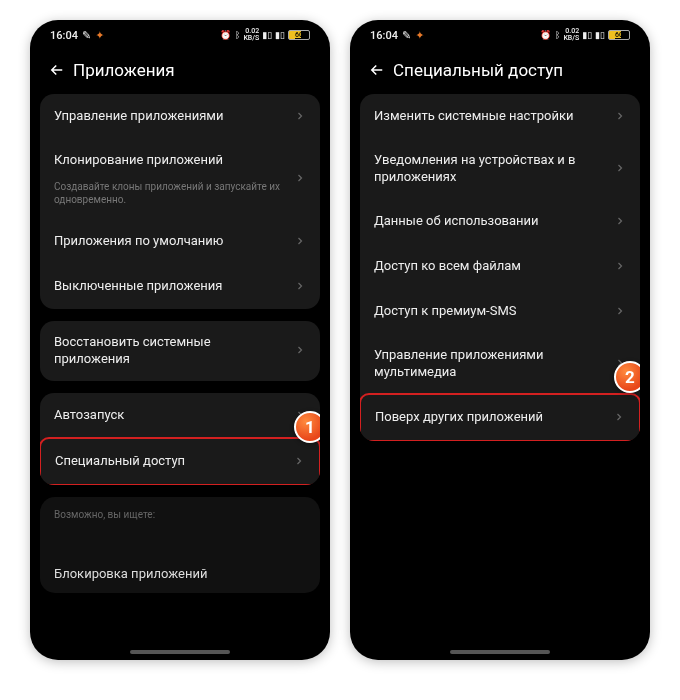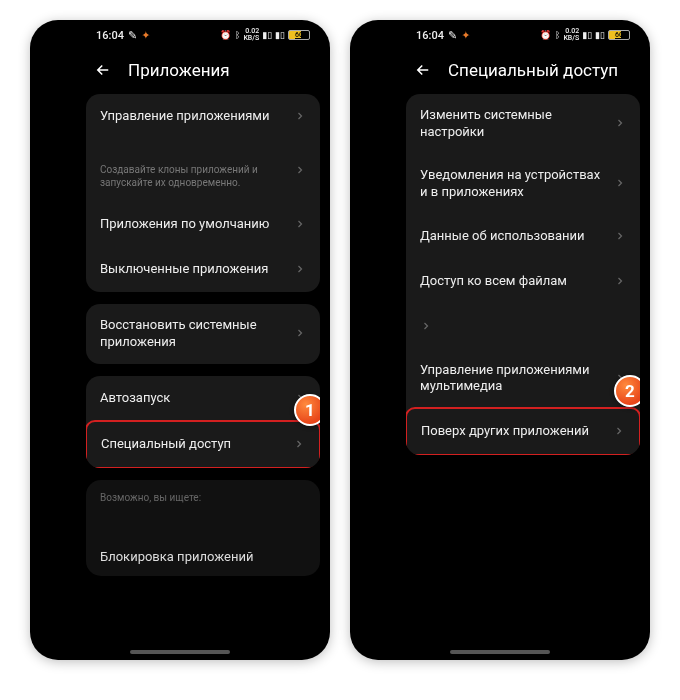--- a/index.html
+++ b/index.html
@@ -17,21 +17,20 @@
       width: 342px;
       height: 640px;
       background: #000;
       border-radius: 28px;
       box-shadow: 0 2px 12px rgba(0,0,0,0.25);
       overflow: hidden;
       position: relative;
       color: #fff;
       display: flex;
       flex-direction: column;
-      padding-left: 46px;
     }
     .status-bar {
       height: 30px;
       display: flex;
       justify-content: space-between;
       align-items: center;
       padding: 0 20px;
       font-size: 11px;
       font-weight: 500;
       color: #eee;
@@ -43,21 +42,21 @@
       display: inline-flex; align-items: center; gap: 1px;
     }
     .batt-body {
       width: 22px; height: 10px; border: 1px solid #aaa; border-radius: 2px;
       position: relative; display: flex; align-items: center; justify-content: center;
       font-size: 7px; color: #000; background: linear-gradient(to right, #f0c020 60%, transparent 60%); text-decoration: underline;
     }
     .header {
       display: flex;
       align-items: center;
-      gap: 16px;
+      gap: 7px;
       padding: 10px 18px 14px;
     }
     .back-arrow {
       width: 18px; height: 18px;
       display: flex; align-items: center; justify-content: center;
     }
     .header-title {
       font-size: 17px;
       font-weight: 400;
     }
@@ -179,20 +178,21 @@
       <div class="row">
         <div class="row-text">
             <div class="row-label">Управление приложениями</div>
           </div>
         <span class="chevron"><svg viewBox="0 0 24 24" width="12" height="12" fill="none" stroke="#666" stroke-width="2.5">
               <path d="M9 18l6-6-6-6"></path>
             </svg></span>
       </div>
       <div class="row">
         <div class="row-text">
+          <div class="row-label">Клонирование приложений</div>
           <div class="row-sub">Создавайте клоны приложений и запускайте их одновременно.</div>
         </div>
         <span class="chevron"><svg viewBox="0 0 24 24" width="12" height="12" fill="none" stroke="#666" stroke-width="2.5">
               <path d="M9 18l6-6-6-6"></path>
             </svg></span>
       </div>
       <div class="row">
         <div class="row-text">
             <div class="row-label">Приложения по умолчанию</div>
           </div>
@@ -306,20 +306,23 @@
       </div>
       <div class="row">
         <div class="row-text">
             <div class="row-label">Доступ ко всем файлам</div>
           </div>
         <span class="chevron"><svg viewBox="0 0 24 24" width="12" height="12" fill="none" stroke="#666" stroke-width="2.5">
               <path d="M9 18l6-6-6-6"></path>
             </svg></span>
       </div>
       <div class="row">
+        <div class="row-text">
+            <div class="row-label">Доступ к премиум-SMS</div>
+          </div>
         <span class="chevron"><svg viewBox="0 0 24 24" width="12" height="12" fill="none" stroke="#666" stroke-width="2.5">
               <path d="M9 18l6-6-6-6"></path>
             </svg></span>
       </div>
       <div class="row">
         <div class="row-text">
             <div class="row-label">Управление приложениями мультимедиа</div>
           </div>
         <span class="chevron"><svg viewBox="0 0 24 24" width="12" height="12" fill="none" stroke="#666" stroke-width="2.5">
               <path d="M9 18l6-6-6-6"></path>

